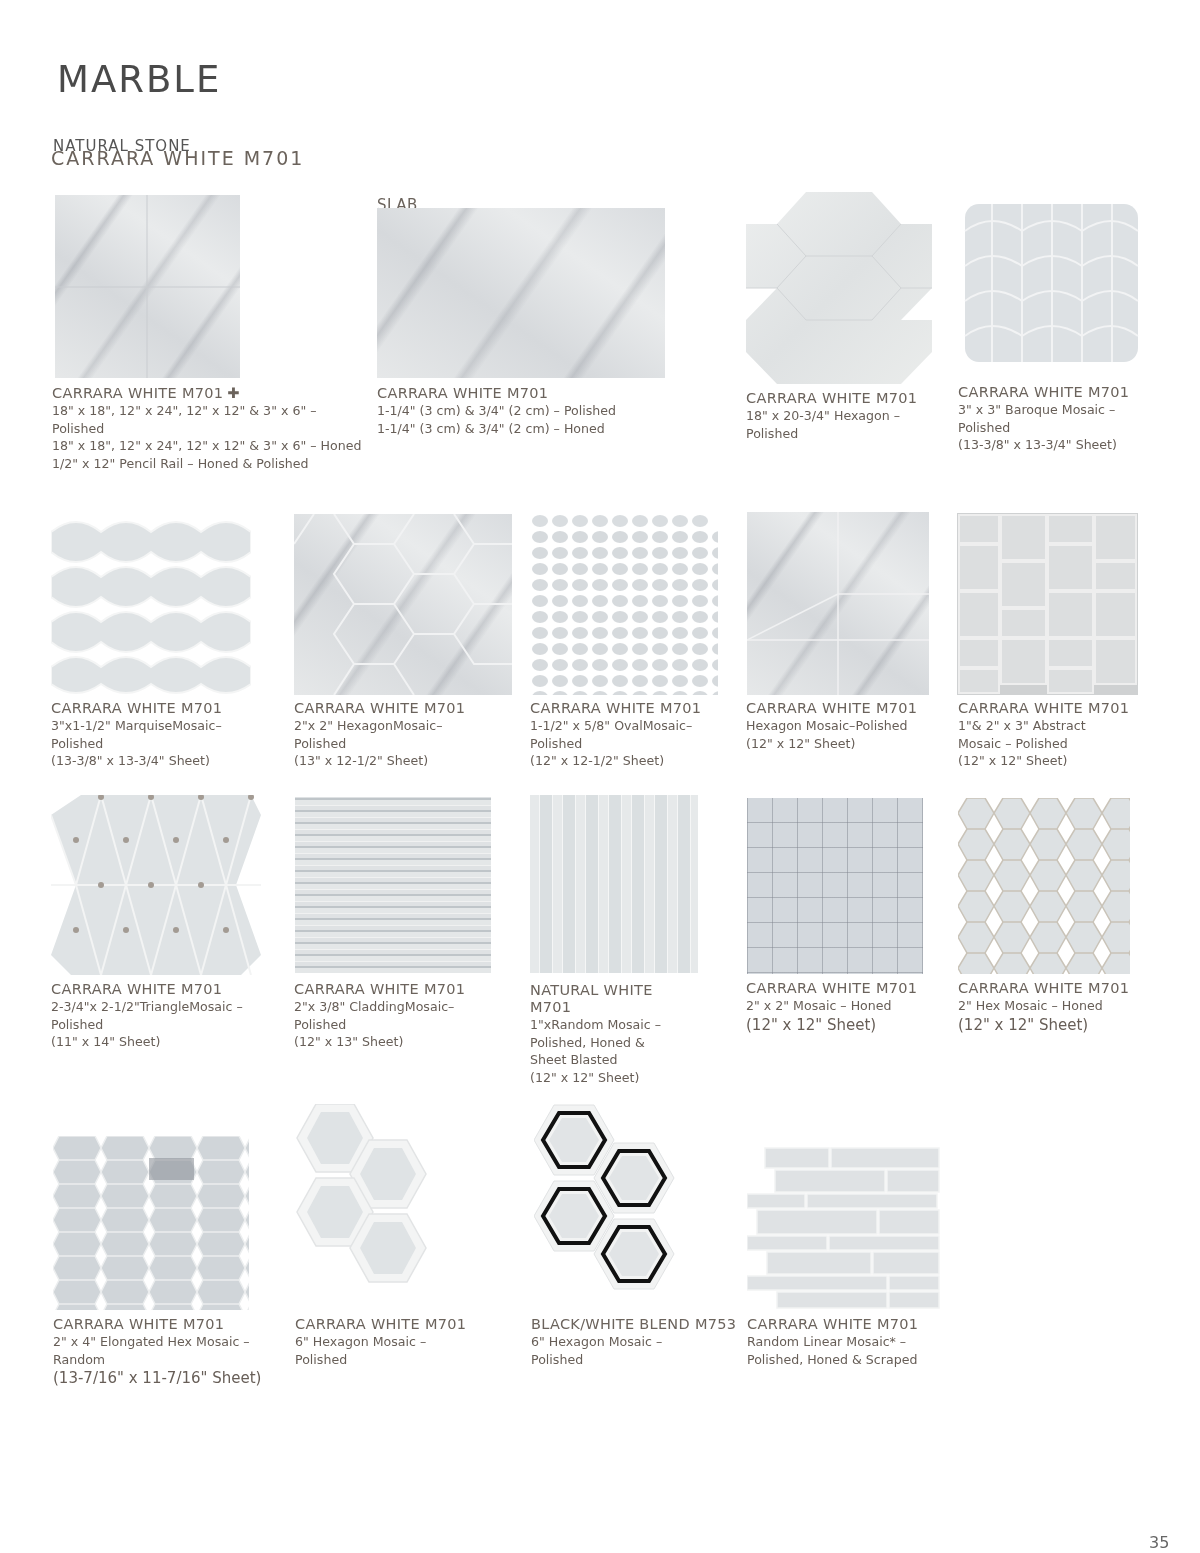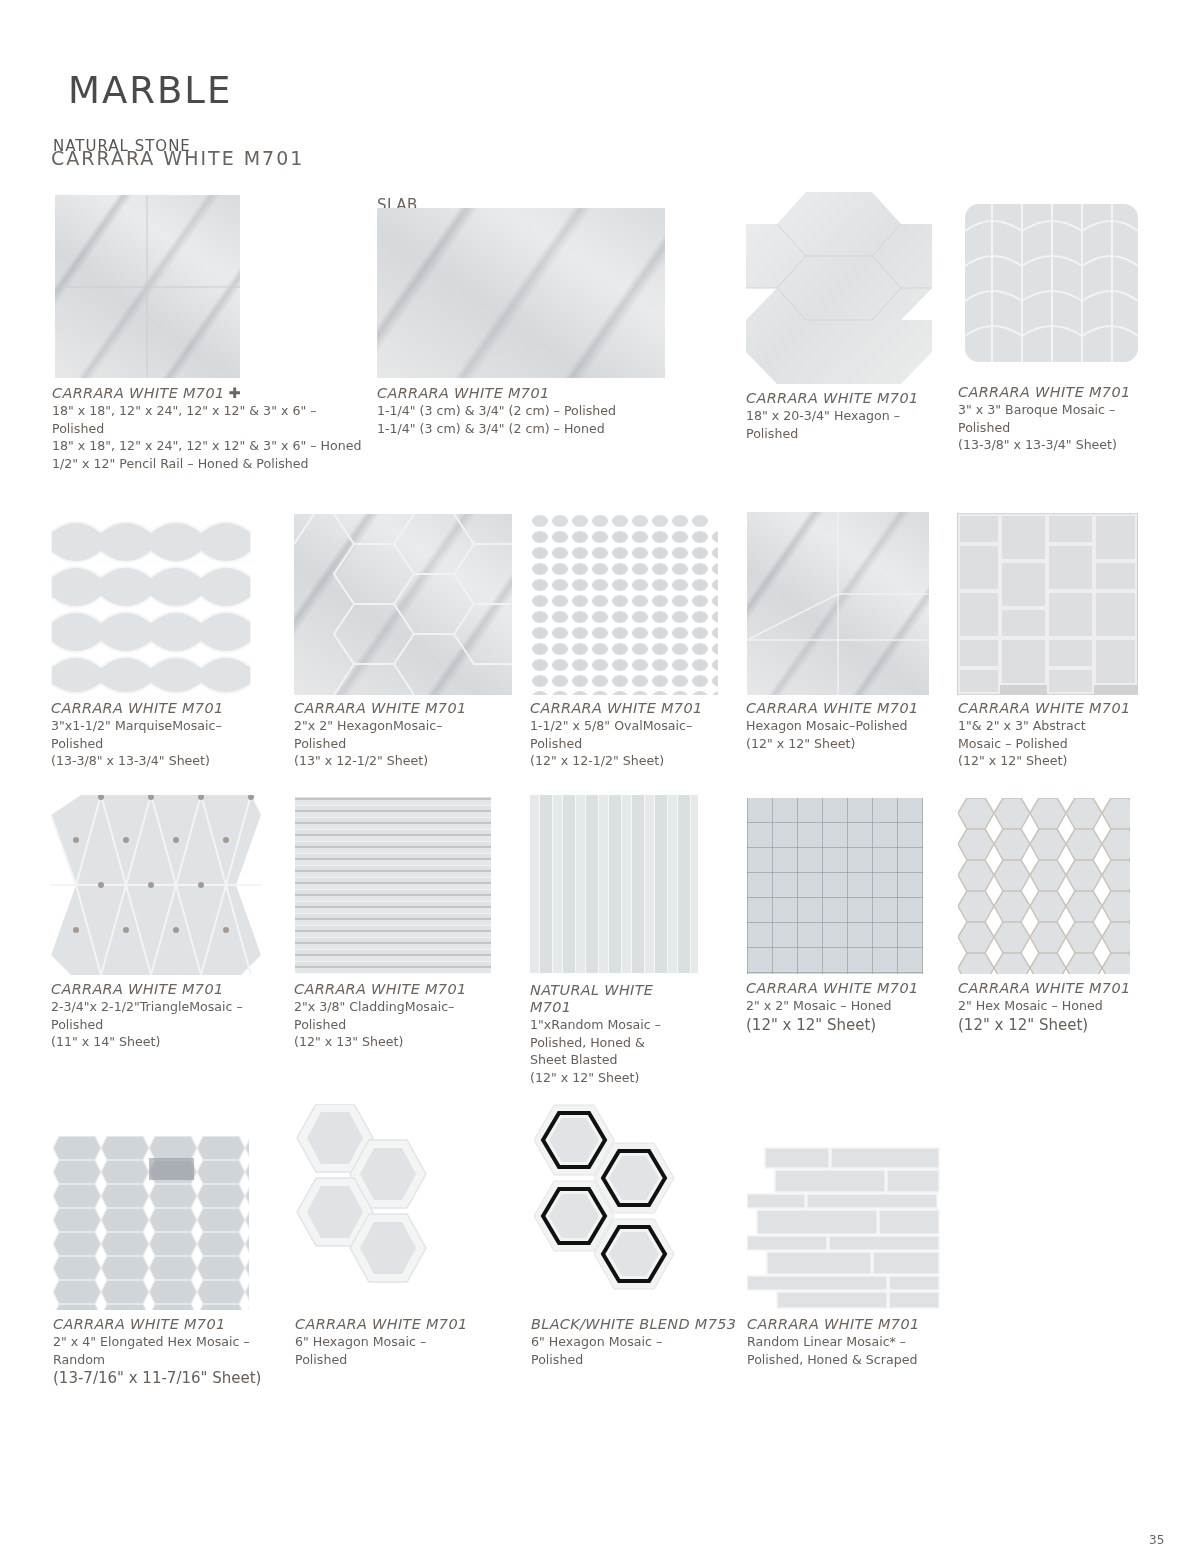--- a/index.html
+++ b/index.html
@@ -1,28 +1,28 @@
 <!DOCTYPE html>
 <html><head>
 <meta charset="utf-8">
 <style>
   html, body { margin:0; padding:0; background:#ffffff; }
   body { width:1200px; height:1553px; position:relative; overflow:hidden;
          font-family:"DejaVu Sans", sans-serif; color:#5b534c; }
   .page-title { position:absolute; left:52px; top:56px; font-size:37px; letter-spacing:2px;
-                color:#4a4a4a; font-weight:normal; margin:16px; line-height:1; }
+                color:#4a4a4a; font-weight:normal; margin:5px; line-height:1; }
   .page-subtitle { position:absolute; left:53px; top:104px; font-size:15px; letter-spacing:1px; color:#555;margin-top:33px; }
   .collection-title { position:absolute; left:51px; top:147px; font-size:19px; letter-spacing:2px; color:#6b635c; }
   .slab-label { position:absolute; left:377px; top:183px; font-size:15px; color:#6b635c; letter-spacing:0.5px;margin-top:13px; }
   .swatch { position:absolute; overflow:hidden; }
   .caption { position:absolute; font-size:12.6px; line-height:17.5px; color:#675e57; }
-  .caption .name { font-size:14.5px; letter-spacing:0.3px; color:#6b635c; display:block; line-height:17px;font-style:italic; }
+  .caption .name { font-size:14.5px; letter-spacing:0.3px; color:#6b635c; display:block; line-height:17px; }
   .caption .line { display:block; }
   .caption .big { font-size:15px; line-height:20px; }
-  .page-number { position:absolute; left:1149px; top:1533px; font-size:12px; color:#666; }
+  .page-number { position:absolute; left:1149px; top:1533px; font-size:16px; color:#666; }
   .marble { background:
      linear-gradient(125deg, transparent 0 20%, rgba(120,125,135,.28) 22%, transparent 25% 48%, rgba(120,125,135,.22) 50%, transparent 53% 75%, rgba(120,125,135,.25) 77%, transparent 80%),
      linear-gradient(35deg, #e6e8e9, #d6d9dc 40%, #e9ebec 70%, #d9dcdf); }
   .plus { font-weight:bold; color:#6b635c; margin-left:4px; }
   svg { display:block; }
 </style>
 </head>
 <body>
 
 <h1 class="page-title">MARBLE</h1>

